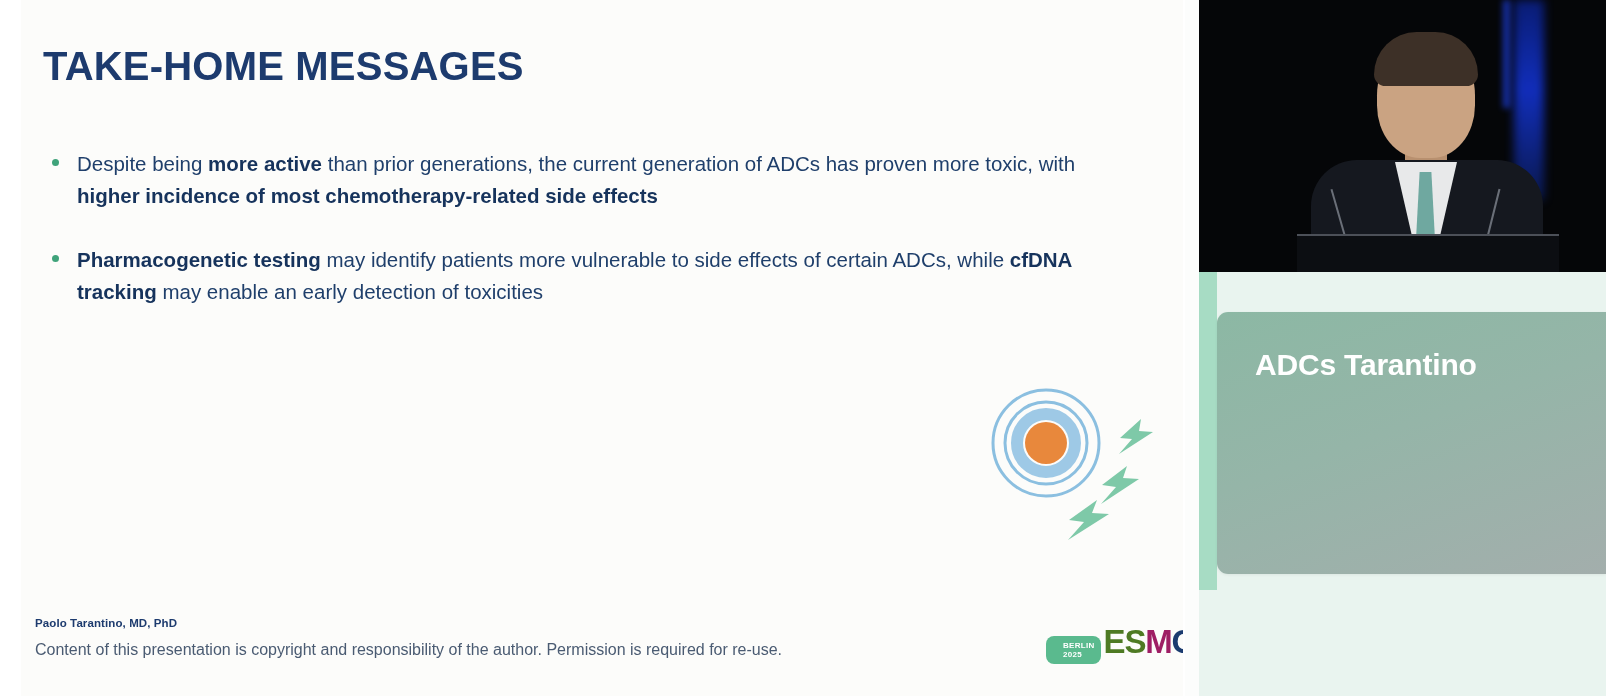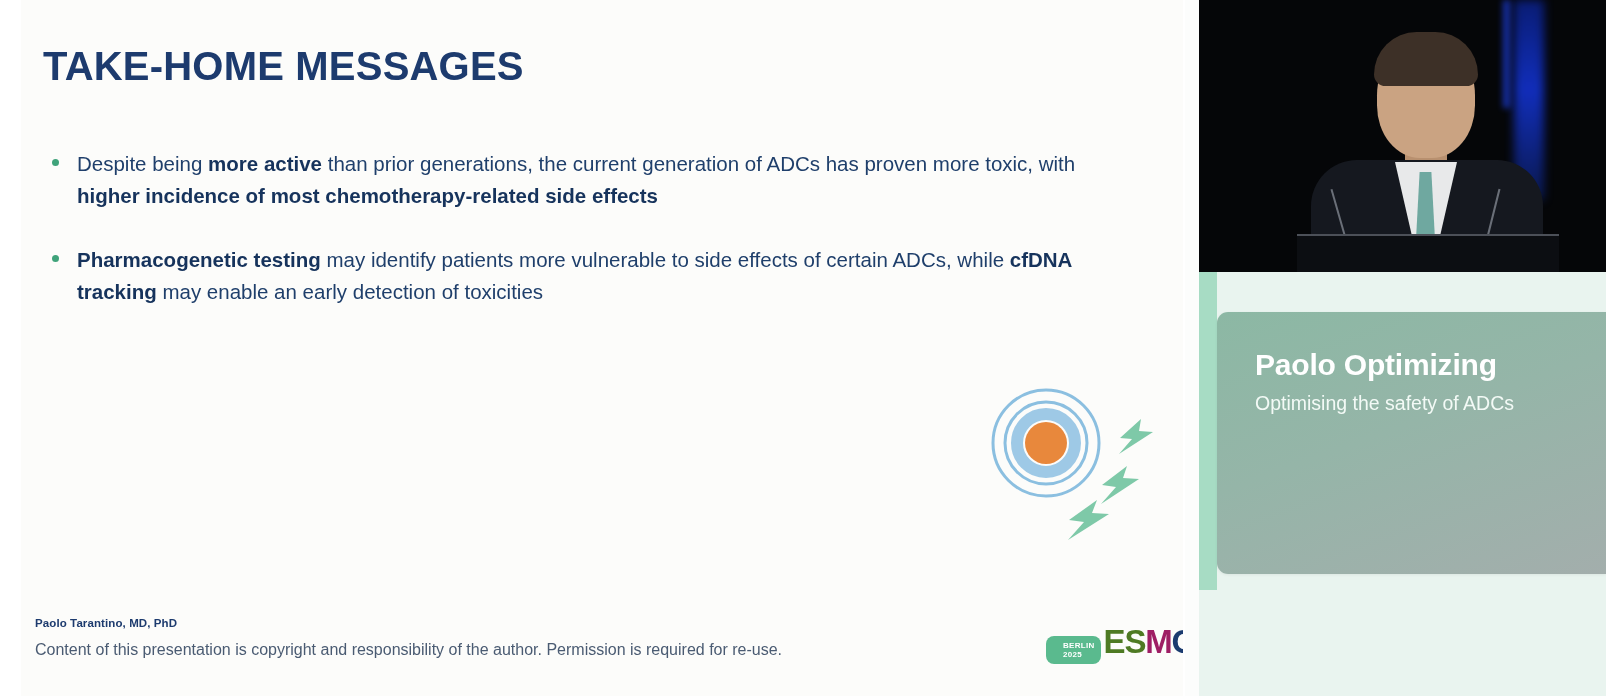--- a/index.html
+++ b/index.html
@@ -245,18 +245,17 @@
       <div class="vid-shirt"></div>
       <div class="vid-tie"></div>
       <div class="vid-mic1"></div>
       <div class="vid-mic2"></div>
       <div class="vid-podium"></div>
     </div>
   </div>
 
   <div class="speaker-wrap">
     <div class="speaker-card">
-      <div class="speaker-name">Paolo Optimizing</div>
-      <div class="speaker-talk">Optimising the safety of ADCs</div>
+      <div class="speaker-name">ADCs Tarantino</div>
     </div>
   </div>
 
 </div>
 
 </body></html>

